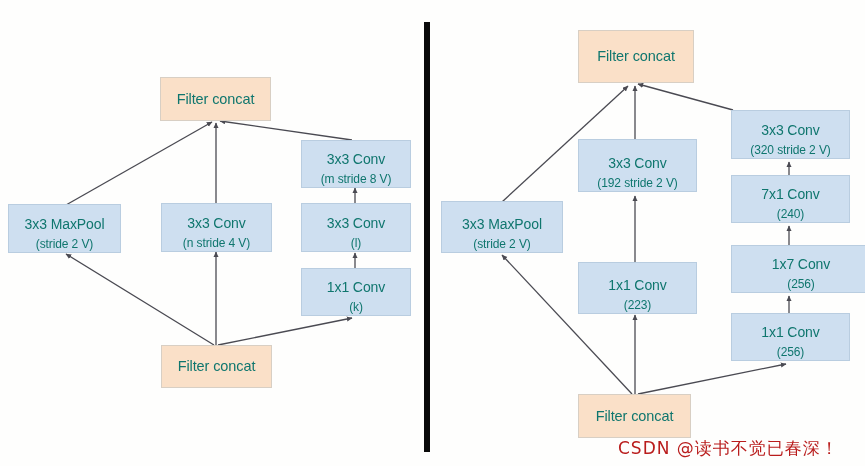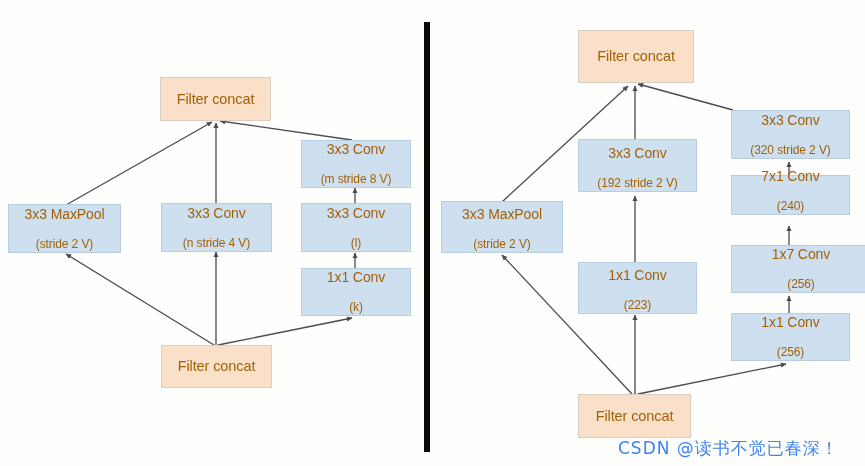--- a/index.html
+++ b/index.html
@@ -17,41 +17,41 @@
   }
   .node {
     position: absolute;
     box-sizing: border-box;
     border: 1px solid #c9c9c9;
     display: flex;
     flex-direction: column;
     align-items: center;
     justify-content: center;
     text-align: center;
-    color: #a16207;
+    color: #0f766e;
     line-height: 1.15;
     letter-spacing: -0.1px;
   }
   .node.blue {
     background: #cedff0;
     border-color: #b9cde0;
     justify-content: flex-end;
   }
   .node.peach {
     background: #fae0c8;
     border-color: #d8cfc4;
   }
   .node .l1 {
     font-size: 14px;
     font-weight: 400;
   }
   .node .l2 {
     font-size: 12px;
     font-weight: 400;
-    margin-top: 16px;
+    margin-top: 6px;
   }
   .node.single .l1 {
     font-size: 14.5px;
   }
   #edges {
     position: absolute;
     left: 0;
     top: 0;
     width: 865px;
     height: 466px;
@@ -63,21 +63,21 @@
     top: 22px;
     width: 6px;
     height: 430px;
     background: #0a0a0a;
   }
   #watermark {
     position: absolute;
     left: 618px;
     top: 437px;
     font-size: 17px;
-    color: #3b82f6;
+    color: #b91c1c;
     white-space: nowrap;
     font-family: "DejaVu Sans", sans-serif;
     letter-spacing: 1px;
   }
 </style>
 </head>
 <body>
 
 <div id="canvas">
 
@@ -179,21 +179,21 @@
   <div class="node blue" style="left:578px; top:262px; width:119px; height:52px;">
     <span class="l1">1x1 Conv</span>
     <span class="l2">(223)</span>
   </div>
 
   <div class="node blue" style="left:731px; top:110px; width:119px; height:49px;">
     <span class="l1">3x3 Conv</span>
     <span class="l2">(320 stride 2 V)</span>
   </div>
 
-  <div class="node blue" style="left:731px; top:175px; width:119px; height:40px;">
+  <div class="node blue" style="left:731px; top:175px; width:119px; height:48px;">
     <span class="l1">7x1 Conv</span>
     <span class="l2">(240)</span>
   </div>
 
   <div class="node blue" style="left:731px; top:245px; width:140px; height:48px;">
     <span class="l1">1x7 Conv</span>
     <span class="l2">(256)</span>
   </div>
 
   <div class="node blue" style="left:731px; top:313px; width:119px; height:48px;">

